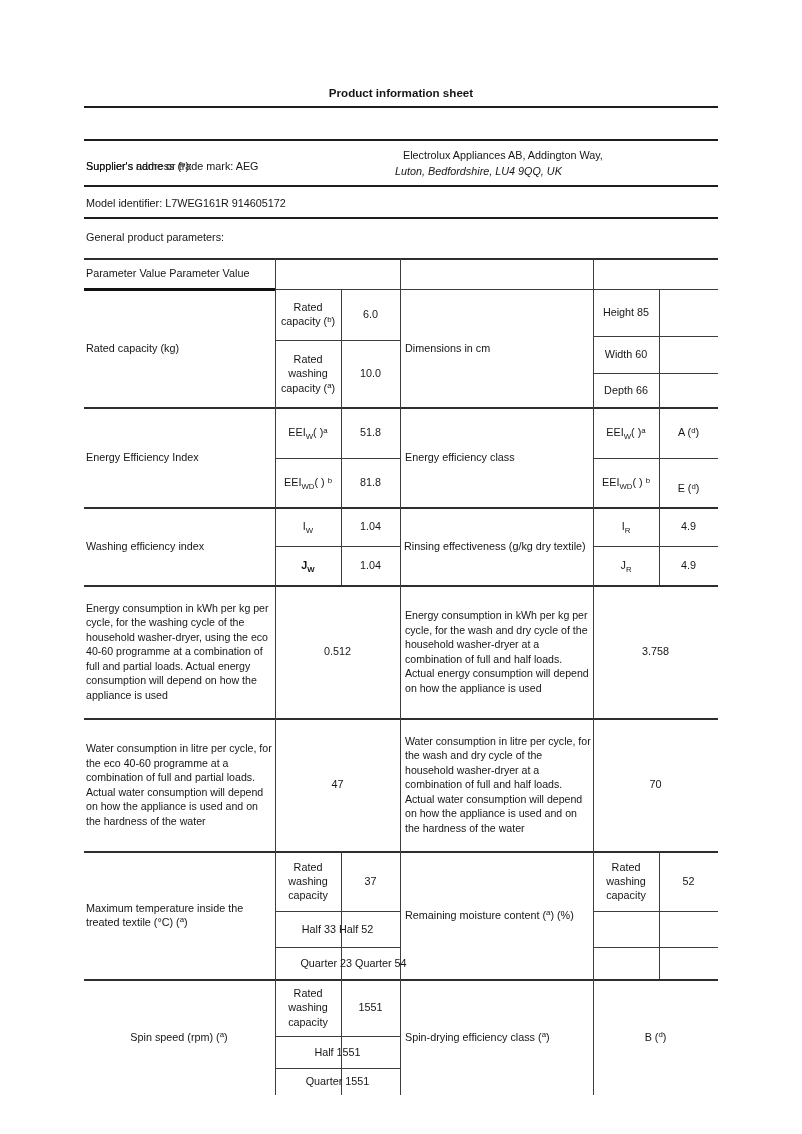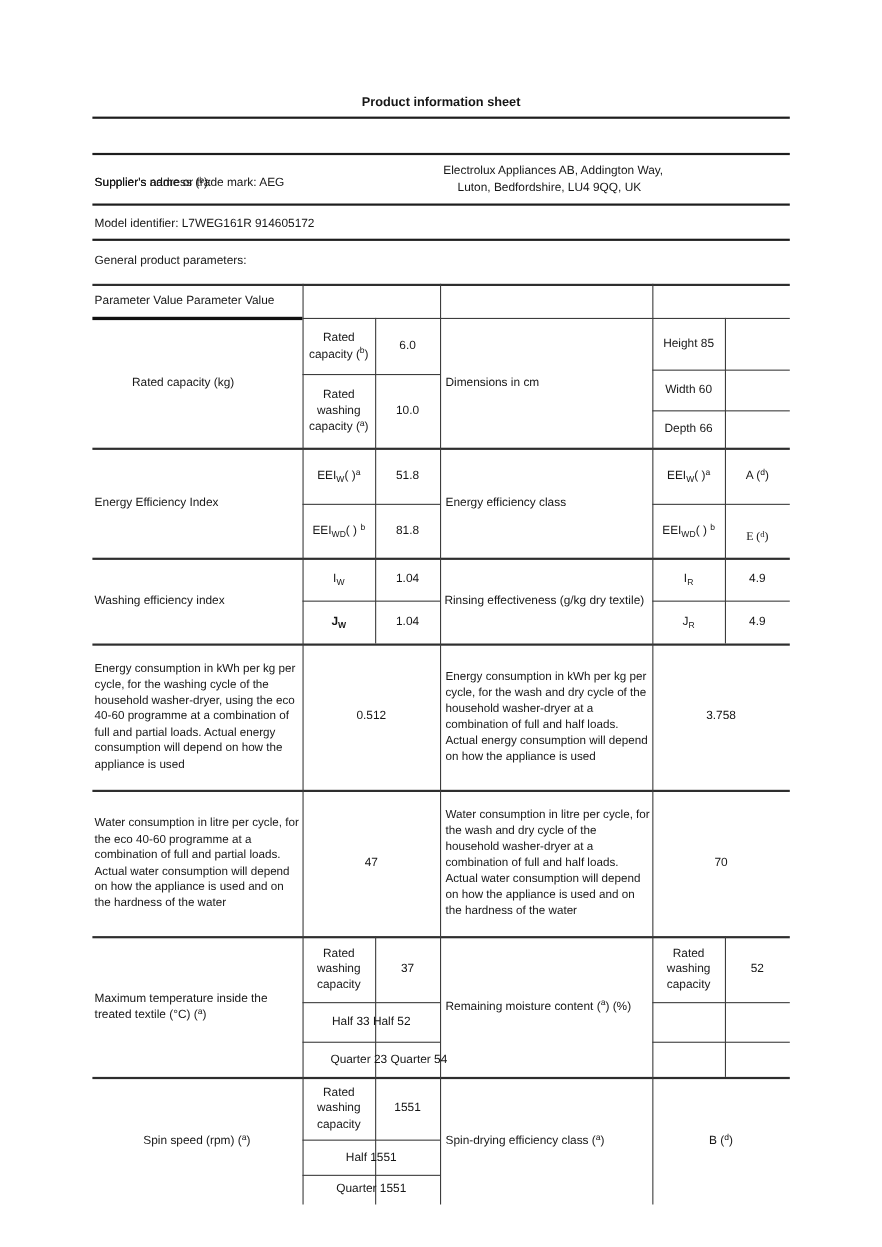--- a/index.html
+++ b/index.html
@@ -23,21 +23,21 @@
 <body>
 
 <div class="t title" style="top:86px;">Product information sheet</div>
 <div class="rule" style="top:106px;"></div>
 
 <div class="t" style="left:86px;top:118px;margin-top:42px;">Supplier's name or trade mark: AEG</div>
 <div class="rule" style="top:139px;"></div>
 
 <div class="t" style="left:86px;top:160px;"><span>Supplier's address (</span><span class="sup">b</span><span>):</span></div>
 <div class="t" style="left:403px;top:149px;">Electrolux Appliances AB, Addington Way,</div>
-<div class="t" style="left:416px;top:165px;">Luton, Bedfordshire, LU4 9QQ, UK</div>
+<div class="t" style="left:395px;top:165px;font-style:italic;">Luton, Bedfordshire, LU4 9QQ, UK</div>
 <div class="rule" style="top:185px;"></div>
 
 <div class="t" style="left:86px;top:197px;">Model identifier: L7WEG161R 914605172</div>
 <div class="rule" style="top:217px;"></div>
 
 <div class="t" style="left:86px;top:231px;">General product parameters:</div>
 
 <div class="hm" style="left:84px;top:258px;width:634px;"></div>
 <div class="hthick" style="left:84px;top:288px;width:191px;"></div>
 <div class="hl" style="left:275px;top:289px;width:443px;"></div>
@@ -67,21 +67,21 @@
 <div class="vl" style="left:593px;top:258px;height:837px;"></div>
 <div class="vl" style="left:341px;top:289px;height:296px;"></div>
 <div class="vl" style="left:341px;top:851px;height:244px;"></div>
 <div class="vl" style="left:659px;top:289px;height:296px;"></div>
 <div class="vl" style="left:659px;top:851px;height:128px;"></div>
 
 <div class="cell" style="left:86px;top:258px;width:186px;height:31px;">
     <div class="in">Parameter Value Parameter Value</div>
   </div>
 
-<div class="cell" style="left:86px;top:289px;width:186px;height:118px;margin-left:34px;">
+<div class="cell" style="left:86px;top:289px;width:186px;height:118px;">
     <div class="in">Rated capacity (kg)</div>
   </div>
 <div class="cell cc" style="left:276px;top:289px;width:64px;height:51px;">
     <div class="in"><span>Rated capacity (</span><span class="sup">b</span><span>)</span></div>
   </div>
 <div class="cell cc" style="left:342px;top:289px;width:57px;height:51px;">
     <div class="in">6.0</div>
   </div>
 <div class="cell cc" style="left:276px;top:340px;width:64px;height:67px;">
     <div class="in"><span>Rated washing capacity (</span><span class="sup">a</span><span>)</span></div>
@@ -122,21 +122,21 @@
   </div>
 <div class="cell cc" style="left:594px;top:407px;width:64px;height:51px;">
     <div class="in"><span>EEI</span><span class="sub">W</span><span>( )</span><span class="sup">a</span></div>
   </div>
 <div class="cell cc" style="left:660px;top:407px;width:57px;height:51px;">
     <div class="in"><span>A (</span><span class="sup">d</span><span>)</span></div>
   </div>
 <div class="cell cc" style="left:594px;top:458px;width:64px;height:49px;">
     <div class="in"><span>EEI</span><span class="sub">WD</span><span>( ) </span><span class="sup">b</span></div>
   </div>
-<div class="cell cc" style="left:660px;top:458px;width:57px;height:61px;font-family:Liberation Serif, serif;">
+<div class="cell cc" style="left:660px;top:458px;width:57px;height:61px;">
     <div class="in"><span>E (</span><span class="sup">d</span><span>)</span></div>
   </div>
 
 <div class="cell" style="left:86px;top:507px;width:186px;height:78px;">
     <div class="in">Washing efficiency index</div>
   </div>
 <div class="cell cc" style="left:276px;top:507px;width:64px;height:39px;">
     <div class="in"><span>I</span><span class="sub">W</span></div>
   </div>
 <div class="cell cc" style="left:342px;top:507px;width:57px;height:39px;">

